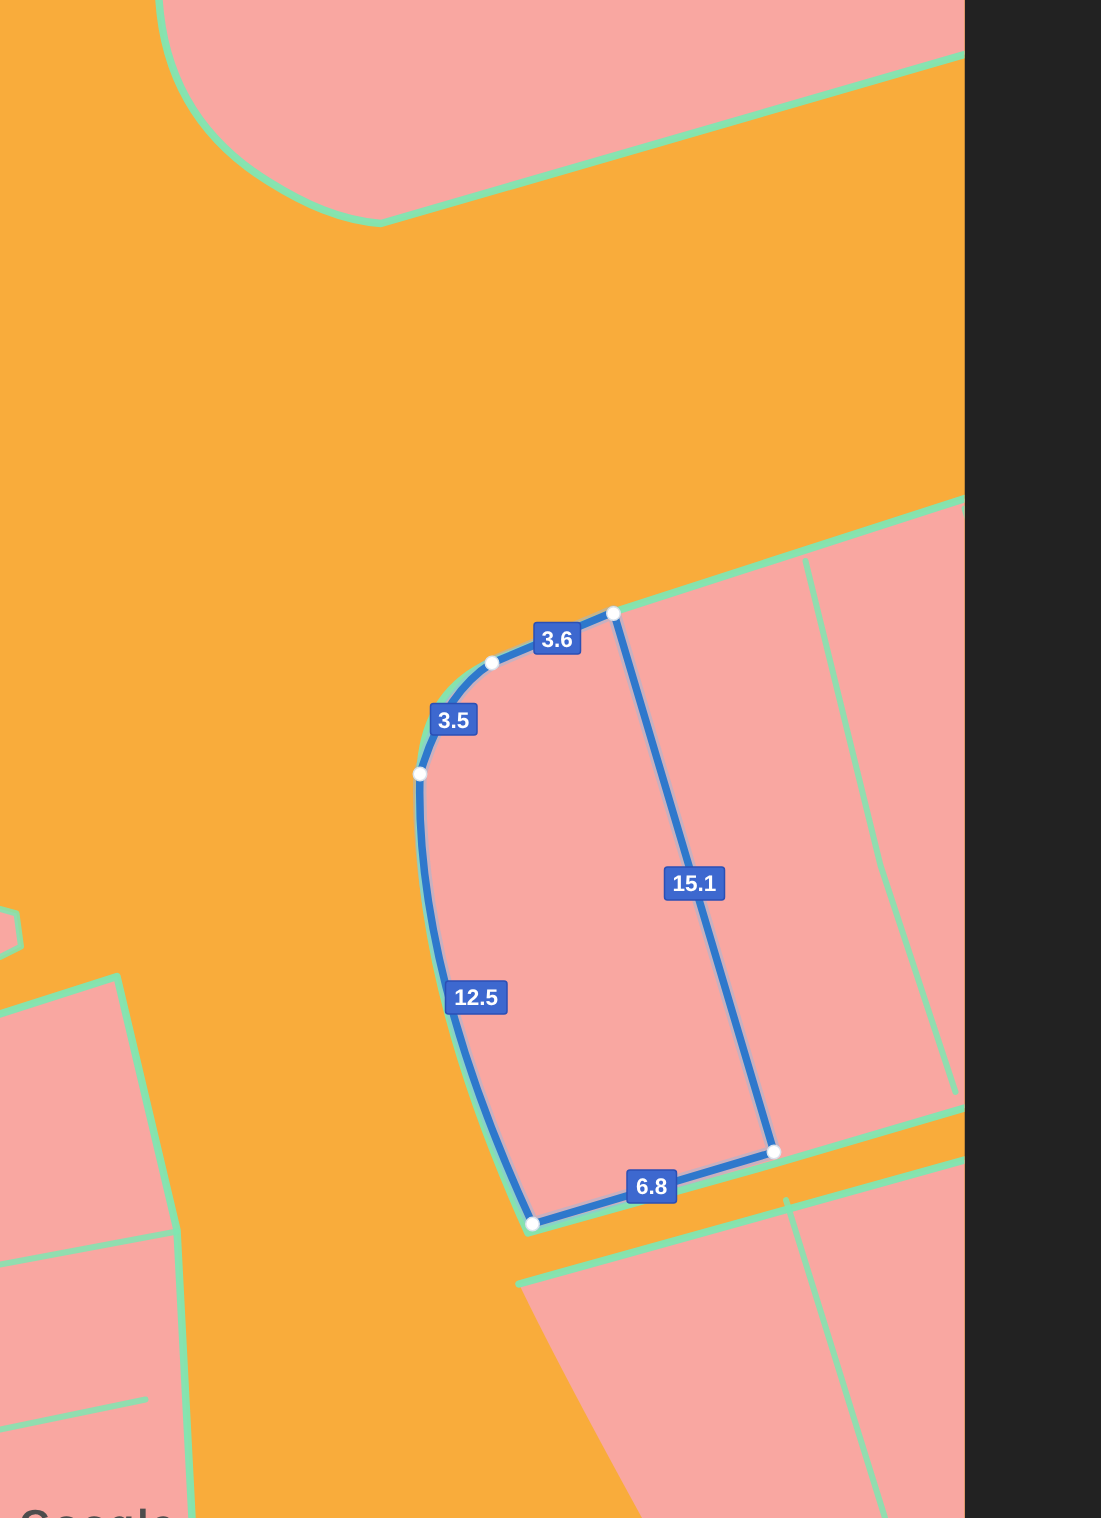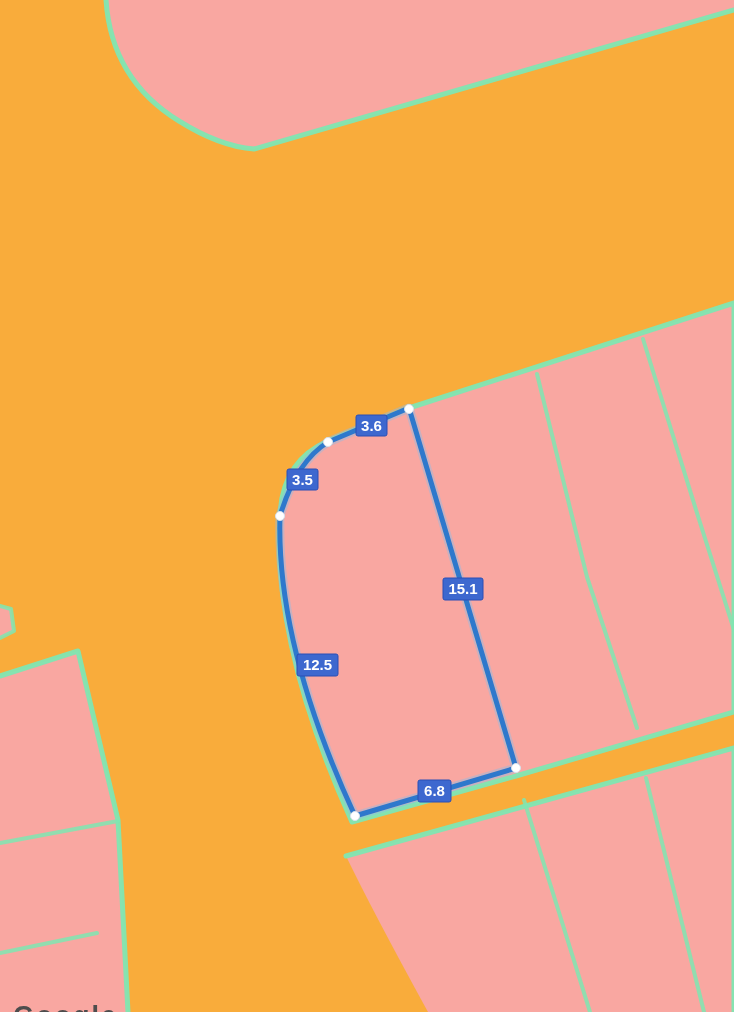--- a/index.html
+++ b/index.html
@@ -1,18 +1,18 @@
 <!DOCTYPE html>
 <html style="--road_orange: #F9AC3B; --parcel_pink: #F9A7A1; --boundary_teal: #7FE6B2; --measure_blue: #2E78CC; --label_bg: #3D68CF; --label_text: #FFFFFF; --vertex_white: #FFFFFF; --watermark_gray: #4D4D4D;"><head>
 <meta charset="utf-8">
 <style>
   html, body { margin: 0; padding: 0; background: #222; }
   #stage {
     position: relative;
-    width: 734px;
+    width: 643px;
     height: 1012px;
     overflow: hidden;
     font-family: "Liberation Sans", sans-serif;
     background: var(--road_orange, #F9AC3B);
   }
   #map-svg { position: absolute; left: 0; top: 0; display: block; }
   .parcel { fill: var(--parcel_pink, #F9A7A1); stroke: none; }
   .teal-line {
     fill: none;
     stroke: var(--boundary_teal, #7FE6B2);

